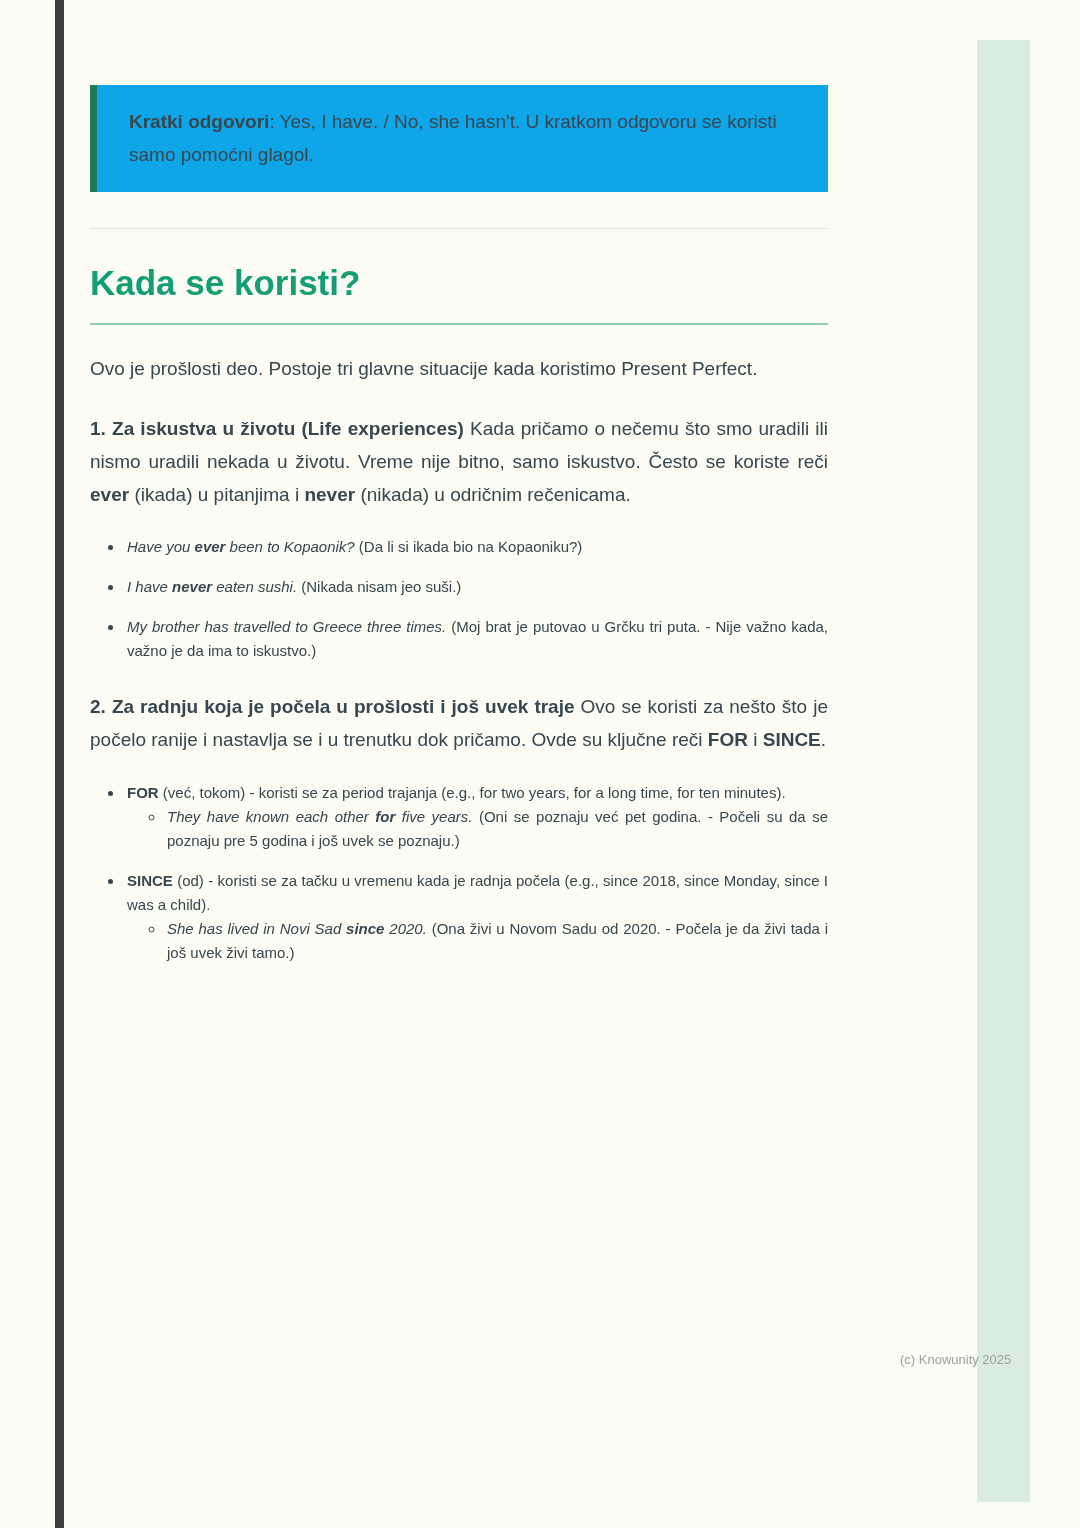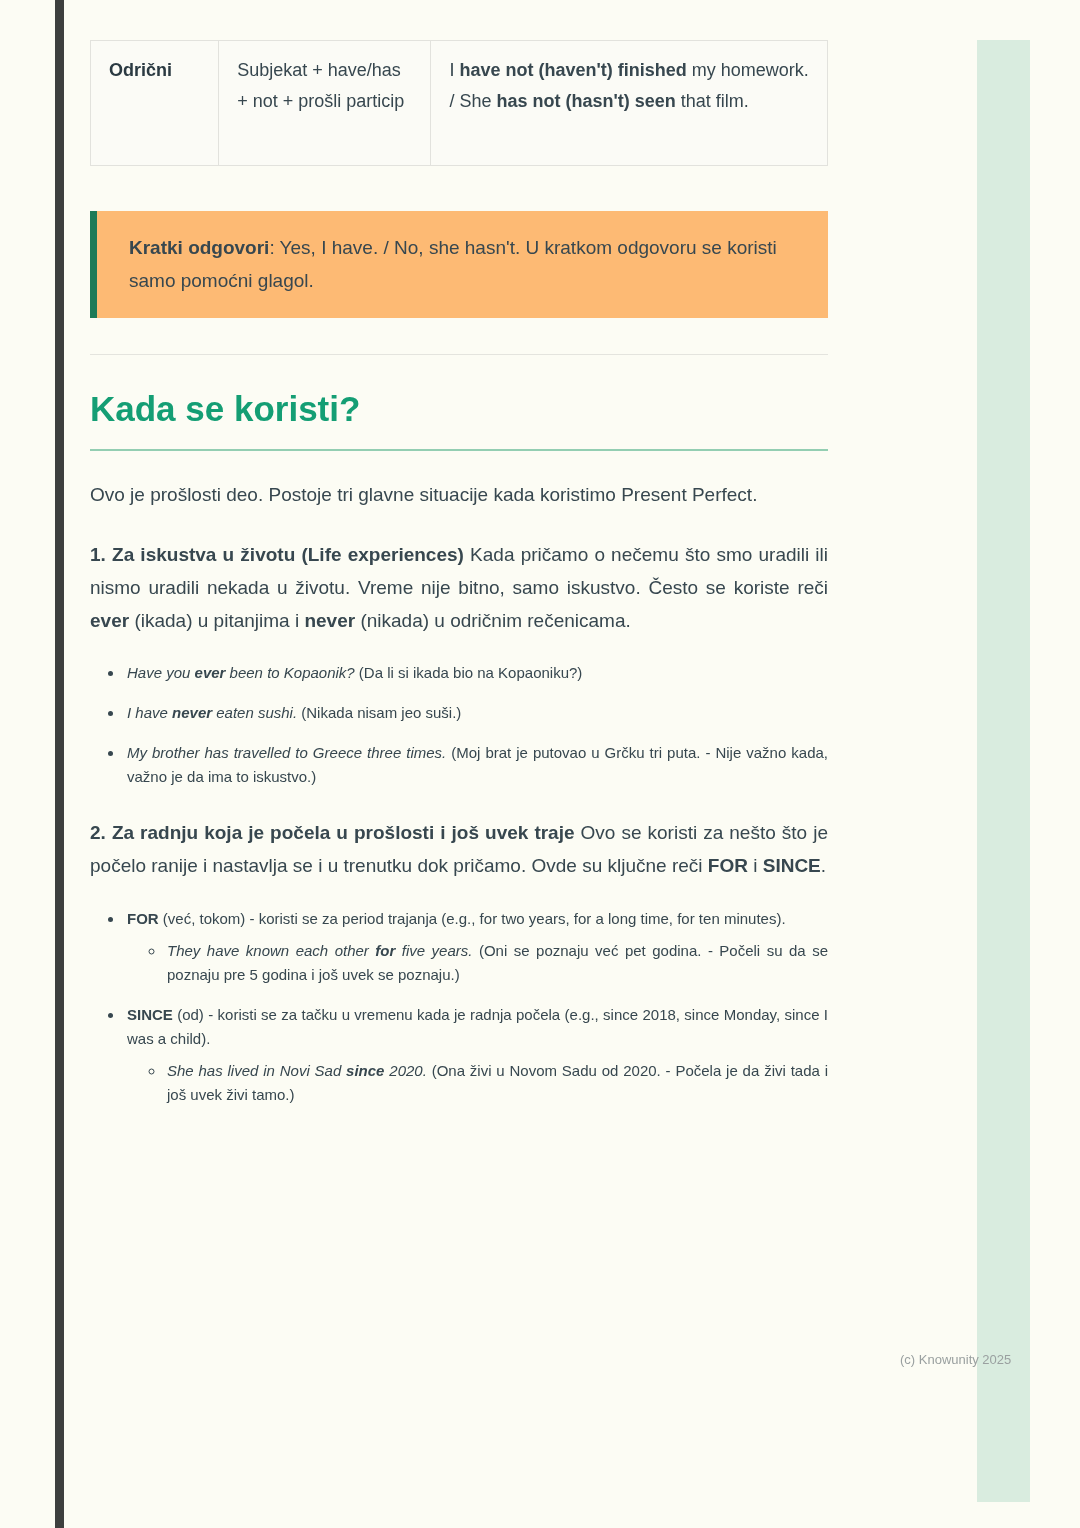--- a/index.html
+++ b/index.html
@@ -19,21 +19,21 @@
   table.gram { width:100%; border-collapse:collapse; font-size:18px; line-height:1.7; color:#37474f; }
   .gram td { border:1px solid #e2e2dd; padding:14px 18px; vertical-align:middle; }
   .gram tr.r1 td { background:#fbfbf6; height:125px; vertical-align:top; padding-top:14px; }
   .gram tr.r2 td { background:#f4f4ee; height:135px; }
   .gram td.lbl { font-weight:700; color:#2b3a42; width:17.4%; }
   .gram td.form { width:28.8%; }
   .gram td.ex { width:53.8%; }
 
   .callout {
     margin-top:45px;
-    background:#fdba74;
+    background:#0ea5e9;
     border-left:7px solid #1e7a57;
     padding:20px 26px 20px 32px;
     font-size:19px;
     line-height:1.75;
   }
 
   hr.div { border:none; border-top:1px solid #e4e4de; margin-top:36px; }
 
   h1.section {
     margin-top:34px;
@@ -41,43 +41,38 @@
     font-weight:700;
     color:#149e74;
     padding-bottom:20px;
     border-bottom:2px solid #93ceb2;
   }
 
   p.para { margin-top:28px; font-size:19px; line-height:1.72; text-align:justify; }
 
   ul.lvl1 { margin-top:24px; padding-left:34px; font-size:15px; line-height:1.6; }
   ul.lvl1 > li { margin-bottom:16px; padding-left:3px; text-align:justify; }
-  ul.lvl2 { list-style:circle; margin-top:8px; margin-bottom:4px; padding-left:38px; }
+  ul.lvl2 { list-style:circle; margin-bottom:4px; padding-left:38px; }
   ul.lvl2 > li { margin-bottom:4px; padding-left:2px; }
 
   .credit { position:absolute; left:900px; top:1352px; font-size:13px; color:#9aa0a0; }
 
   .b { font-weight:700; }
   .i { font-style:italic; }
 </style>
 </head>
 <body>
 
 <div class="left-edge"></div>
 <div class="right-strip"></div>
 
 <div class="content">
 
   <table class="gram">
     <tbody>
-      <tr class="r1">
-        <td class="lbl">Odrični</td>
-        <td class="form">Subjekat + have/has + not + prošli particip</td>
-        <td class="ex"><span>I </span><span class="b">have not (haven't) finished</span><span> my homework. / She </span><span class="b">has not (hasn't) seen</span><span> that film.</span></td>
-      </tr>
     </tbody>
   </table>
 
   <div class="callout"><span class="b">Kratki odgovori</span><span>: Yes, I have. / No, she hasn't. U kratkom odgovoru se koristi samo pomoćni glagol.</span></div>
 
   <hr class="div">
 
   <h1 class="section">Kada se koristi?</h1>
 
   <p class="para"><span>Ovo je prošlosti deo. Postoje tri glavne situacije kada koristimo Present Perfect.</span></p>

